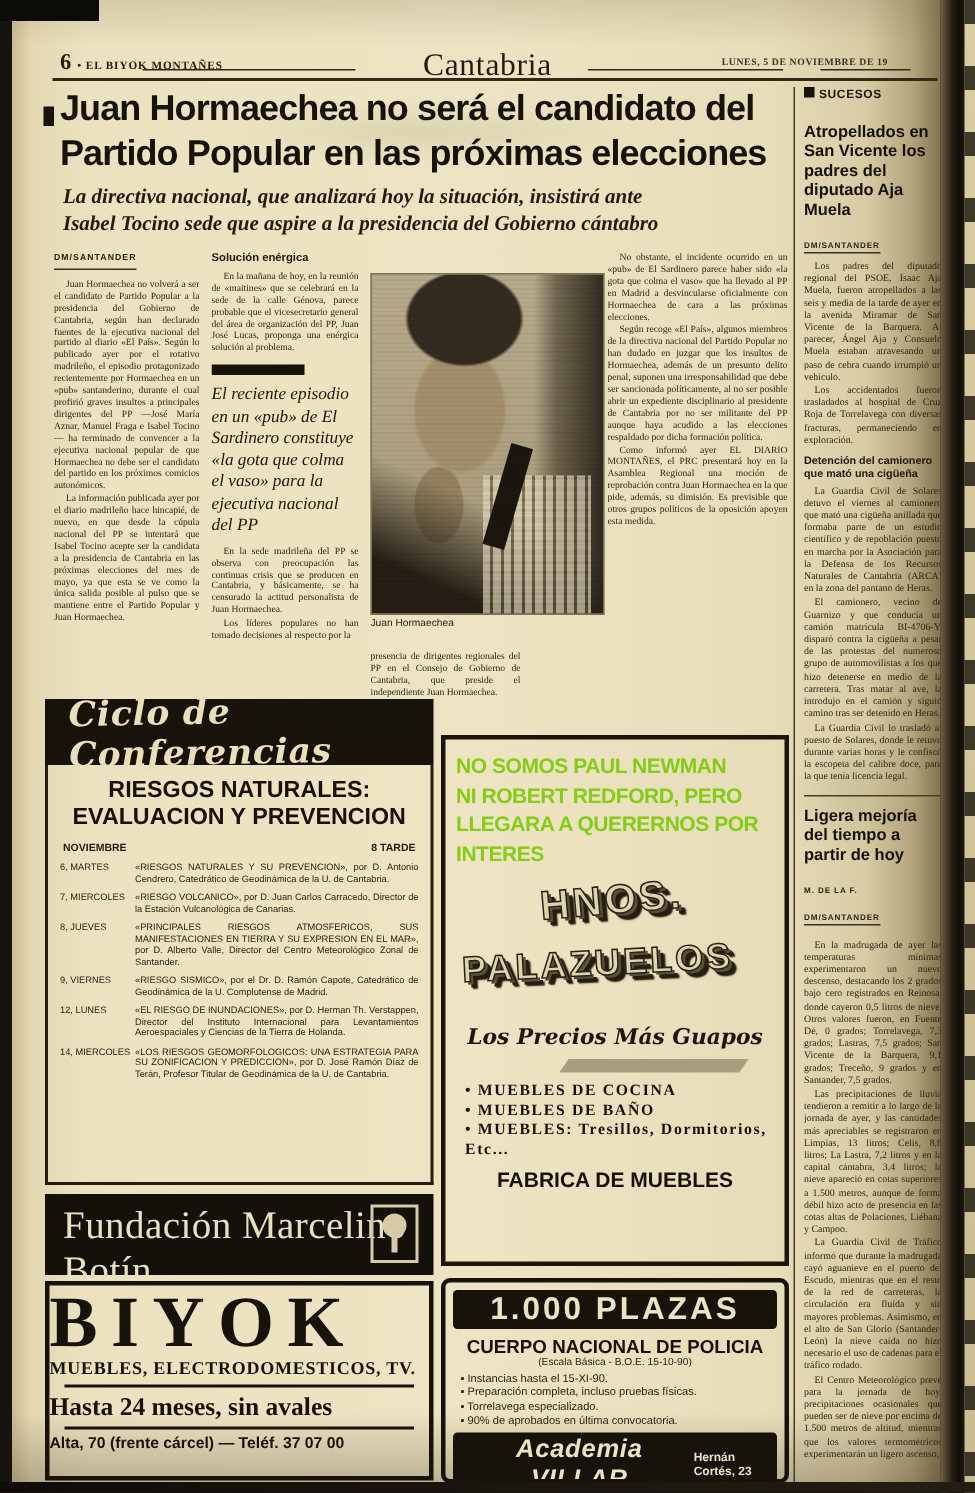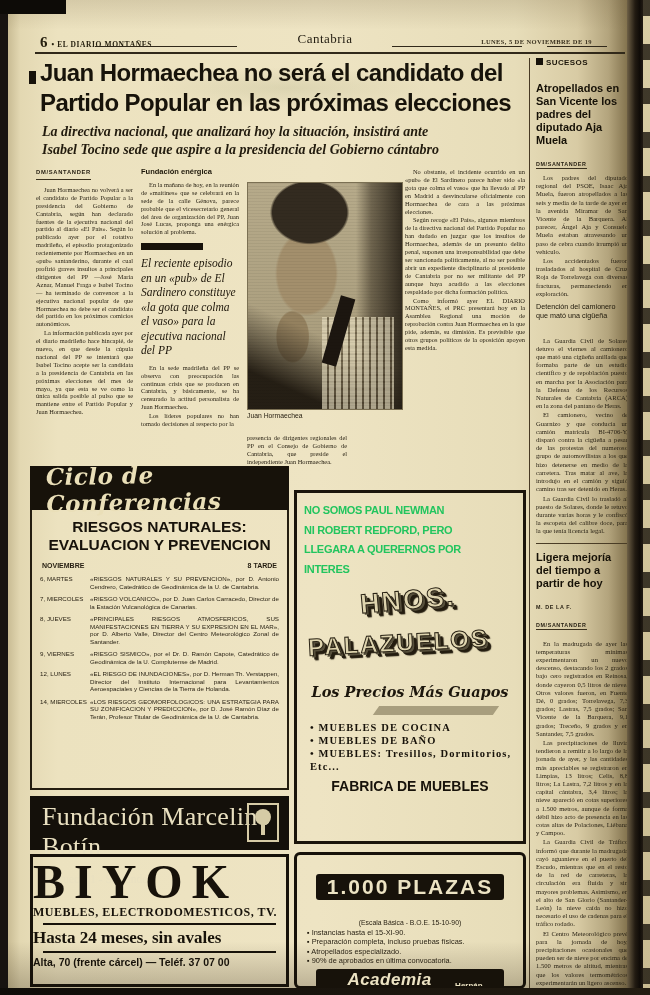--- a/index.html
+++ b/index.html
@@ -21,21 +21,21 @@
   .corner-black{position:absolute;left:0;top:0;width:66px;height:14px;background:#0d0b07;}
   .bottom-strip{position:absolute;left:0;top:988px;width:650px;height:7px;background:linear-gradient(90deg,#0f0c08,#241d12);}
   .ghost{position:absolute;pointer-events:none;
     background:radial-gradient(ellipse 60% 50% at 40% 50%, rgba(128,134,88,.17), rgba(128,134,88,0) 70%);}
 
   
   .hdr-pageinfo{position:absolute;left:40px;top:33px;color:#26200f;white-space:nowrap;}
   .hdr-pageinfo .num{font-size:15px;font-weight:bold;}
   .hdr-pageinfo .mast{font-size:7.5px;font-weight:bold;letter-spacing:.6px;}
   .hdr-section{position:absolute;left:262px;top:31px;width:126px;text-align:center;
-    font-size:13px;color:#221c10;letter-spacing:.5px;}
+    font-size:21px;color:#221c10;letter-spacing:.5px;}
   .hdr-date{position:absolute;left:420px;top:38px;width:172px;text-align:right;
     font-size:6.5px;font-weight:bold;color:#3c3320;letter-spacing:.4px;white-space:nowrap;overflow:hidden;}
   .rule{position:absolute;background:#31291a;}
 
   
   .headline-square{position:absolute;left:29px;top:71px;width:7px;height:13px;background:#17120a;}
   .headline{position:absolute;left:40px;top:58px;width:490px;
     font-family:"Liberation Sans",sans-serif;font-weight:bold;
     font-size:24px;line-height:29.5px;letter-spacing:-.6px;color:#17130a;}
   .subhead{position:absolute;left:42px;top:123px;width:478px;
@@ -80,22 +80,22 @@
   .sidebar{position:absolute;left:536px;top:58px;width:92px;height:930px;overflow:hidden;color:#2a2315;}
   .kicker{font-family:"Liberation Sans",sans-serif;font-weight:bold;font-size:8px;
     letter-spacing:.4px;color:#1c160a;margin-bottom:15px;}
   .kicker .sq{display:inline-block;width:7px;height:7px;background:#17120a;margin-right:3px;}
   .sb-headline{font-family:Liberation Sans, sans-serif;font-weight:bold;
     font-size:11px;line-height:13px;color:#161107;margin-bottom:5px;}
   .sb-byline{font-family:"Liberation Sans",sans-serif;font-weight:bold;font-size:5.4px;
     letter-spacing:.6px;border-bottom:1px solid #3a311e;display:inline-block;
     padding-bottom:1px;margin-bottom:5px;}
   .sidebar p{font-size:6.6px;line-height:8.2px;text-align:justify;margin:0 0 1px 0;text-indent:7px;}
-  .sb-sub{font-family:"Liberation Sans",sans-serif;font-weight:normal;font-size:7.2px;
-    line-height:8.8px;margin:5px 0 16px 0;color:#1d1709;}
+  .sb-sub{font-family:"Liberation Sans",sans-serif;font-weight:bold;font-size:7.2px;
+    line-height:8.8px;margin:5px 0 3px 0;color:#1d1709;}
   .sb-hr{height:1px;background:#4a3d26;margin:7px 0;}
 
   
   .ciclo{position:absolute;left:30px;top:466px;width:259px;}
   .ciclo-band{height:44px;background:#17120a;display:flex;align-items:center;padding-left:16px;justify-content:center;}
   .ciclo-script{font-family:"DejaVu Serif",serif;font-style:italic;font-weight:bold;
     font-size:23px;color:#eadfb8;letter-spacing:.5px;transform:rotate(-1deg);}
   .ciclo-box{border:2px solid #241d10;border-top:none;padding:8px 8px 4px 8px;height:266px;overflow:hidden;}
   .ciclo-title{font-family:"Liberation Sans",sans-serif;font-weight:bold;font-size:15.5px;
     line-height:18px;text-align:center;color:#17120a;}
@@ -121,41 +121,41 @@
   .biyok-name{font-weight:bold;font-size:48px;line-height:46px;letter-spacing:9px;margin-top:2px;}
   .biyok-line1{font-weight:bold;font-size:12px;letter-spacing:.5px;}
   .biyok-hr{height:2px;background:#17120a;margin:3px 10px;}
   .biyok-line2{font-weight:bold;font-size:17px;}
   .biyok-line3{font-family:"Liberation Sans",sans-serif;font-weight:bold;font-size:10.5px;margin-top:2px;}
 
   
   .palaz{position:absolute;left:294px;top:490px;width:232px;height:354px;box-sizing:border-box;
     border:3px solid #1b150b;padding:8px 7px 0 7px;overflow:hidden;}
   .palaz-headline{font-family:"Liberation Sans",sans-serif;font-weight:bold;
-    font-size:11px;line-height:19.5px;letter-spacing:-.3px;color:#22c55e;}
+    font-size:14px;line-height:19.5px;letter-spacing:-.3px;color:#84cc16;}
   .brandwrap{position:relative;height:96px;margin-top:6px;}
   .brand3d{font-family:"Liberation Sans",sans-serif;font-weight:bold;color:#ded4ae;
     -webkit-text-stroke:1px #2a2315;
     text-shadow:2px 2px 0 #57503c,4px 4px 0 #241d10,5px 5px 1px #241d10;}
   .brand1{position:absolute;left:56px;top:0;font-size:27px;transform:rotate(-5deg);letter-spacing:2px;}
   .brand2{position:absolute;left:4px;top:44px;font-size:24px;transform:rotate(-3deg);letter-spacing:2px;}
   .palaz-slogan{text-align:center;font-style:italic;font-weight:bold;font-size:14.5px;
     font-family:"DejaVu Serif",serif;color:#1c160c;margin-top:2px;}
   .palaz-wedge{width:120px;height:9px;background:#a89e7e;margin:6px 20px 6px auto;
     transform:skewX(-35deg);}
   .palaz-bullets{margin:2px 0 0 6px;}
   .palaz-bullets div{font-weight:bold;font-size:10.5px;line-height:13px;letter-spacing:1.1px;color:#17120a;}
   .palaz-bullets div::before{content:"• ";}
   .palaz-fab{font-family:"Liberation Sans",sans-serif;font-weight:bold;font-size:14px;
     text-align:center;margin-top:5px;color:#17120a;}
 
   
   .policia{position:absolute;left:294px;top:852px;width:232px;height:137px;box-sizing:border-box;
     border:3px solid #17120a;border-radius:6px;overflow:hidden;}
-  .pol-band{background:#17120a;margin:19px;border-radius:3px;text-align:center;
+  .pol-band{background:#17120a;margin:5px;border-radius:3px;text-align:center;
     font-family:"Liberation Sans",sans-serif;font-weight:bold;color:#ece3c3;}
   .pol-band.top{font-size:21px;letter-spacing:2px;padding:1px 0;}
   .pol-cuerpo{font-family:"Liberation Sans",sans-serif;font-weight:bold;font-size:12.5px;
     text-align:center;color:#17120a;}
   .pol-escala{font-family:"Liberation Sans",sans-serif;font-size:6.8px;text-align:center;color:#2a2315;}
   .pol-bullets{margin:2px 0 0 10px;}
   .pol-bullets div{font-family:"Liberation Sans",sans-serif;font-size:7.4px;line-height:9.4px;color:#241d10;}
   .pol-bullets div::before{content:"▪ ";}
   .pol-band.bottom{display:flex;align-items:center;
     padding:1px 8px 2px 8px;margin-top:3px;}
@@ -165,21 +165,21 @@
 </head>
 <body>
 
 <div class="page">
   <div class="paper"></div>
   <div class="ghost" style="left:150px;top:58px;width:340px;height:60px;"></div>
   <div class="ghost" style="left:530px;top:470px;width:100px;height:120px;"></div>
 
   <div class="hdr-pageinfo">
     <span class="num">6</span>
-    <span class="mast">• EL DIARIO MONTAÑES</span>
+    <span class="mast">• EL BIYOK MONTAÑES</span>
   </div>
   <div class="hdr-section">Cantabria</div>
   <div class="hdr-date">LUNES, 5 DE NOVIEMBRE DE 19</div>
   <div class="rule" style="left:95px;top:46px;width:142px;height:1px;"></div>
   <div class="rule" style="left:392px;top:46px;width:130px;height:1px;"></div>
   <div class="rule" style="left:547px;top:46px;width:60px;height:1px;"></div>
   <div class="rule" style="left:35px;top:52px;width:590px;height:2px;"></div>
 
   <div class="headline-square"></div>
   <div class="headline">
@@ -191,21 +191,21 @@
     <div>Isabel Tocino sede que aspire a la presidencia del Gobierno cántabro</div>
   </div>
 
   <div class="col" style="left:36px;width:97px;">
     <div class="byline">DM/SANTANDER</div>
     <p>Juan Hormaechea no volverá a ser el candidato de Partido Popular a la presidencia del Gobierno de Cantabria, según han declarado fuentes de la ejecutiva nacional del partido al diario «El País». Según lo publicado ayer por el rotativo madrileño, el episodio protagonizado recientemente por Hormaechea en un «pub» santanderino, durante el cual profirió graves insultos a principales dirigentes del PP —José María Aznar, Manuel Fraga e Isabel Tocino— ha terminado de convencer a la ejecutiva nacional popular de que Hormaechea no debe ser el candidato del partido en los próximos comicios autonómicos.</p>
     <p>La información publicada ayer por el diario madrileño hace hincapié, de nuevo, en que desde la cúpula nacional del PP se intentará que Isabel Tocino acepte ser la candidata a la presidencia de Cantabria en las próximas elecciones del mes de mayo, ya que esta se ve como la única salida posible al pulso que se mantiene entre el Partido Popular y Juan Hormaechea.</p>
   </div>
 
   <div class="col" style="left:141px;width:98px;">
-    <div class="col-sub">Fundación enérgica</div>
+    <div class="col-sub">Solución enérgica</div>
     <p>En la mañana de hoy, en la reunión de «maitines» que se celebrará en la sede de la calle Génova, parece probable que el vicesecretario general del área de organización del PP, Juan José Lucas, proponga una enérgica solución al problema.</p>
     <div class="pull-bar"></div>
     <div class="pull-quote">El reciente episodio en un «pub» de El Sardinero constituye «la gota que colma el vaso» para la ejecutiva nacional del PP</div>
     <p>En la sede madrileña del PP se observa con preocupación las continuas crisis que se producen en Cantabria, y básicamente, se ha censurado la actitud personalista de Juan Hormaechea.</p>
     <p>Los líderes populares no han tomado decisiones al respecto por la</p>
   </div>
 
   <div class="photo">
     <div class="shirt"></div>
     <div class="tie"></div>
@@ -319,25 +319,26 @@
       <div>MUEBLES DE COCINA</div>
       <div>MUEBLES DE BAÑO</div>
       <div>MUEBLES: Tresillos, Dormitorios, Etc...</div>
     </div>
     <div class="palaz-fab">FABRICA DE MUEBLES</div>
 
   </div>
 
   <div class="policia">
     <div class="pol-band top">1.000 PLAZAS</div>
+    <div class="pol-cuerpo">CUERPO NACIONAL DE POLICIA</div>
     <div class="pol-escala">(Escala Básica - B.O.E. 15-10-90)</div>
     <div class="pol-bullets">
       <div>Instancias hasta el 15-XI-90.</div>
       <div>Preparación completa, incluso pruebas físicas.</div>
-      <div>Atropellados especializado.</div>
+      <div>Torrelavega especializado.</div>
       <div>90% de aprobados en última convocatoria.</div>
     </div>
     <div class="pol-band bottom">
       <span class="pol-academia">Academia VILLAR</span>
       <span class="pol-addr">Hernán Cortés, 23</span>
     </div>
   </div>
 
   <div class="gutter">
     <div class="next-page-sliver"></div>

